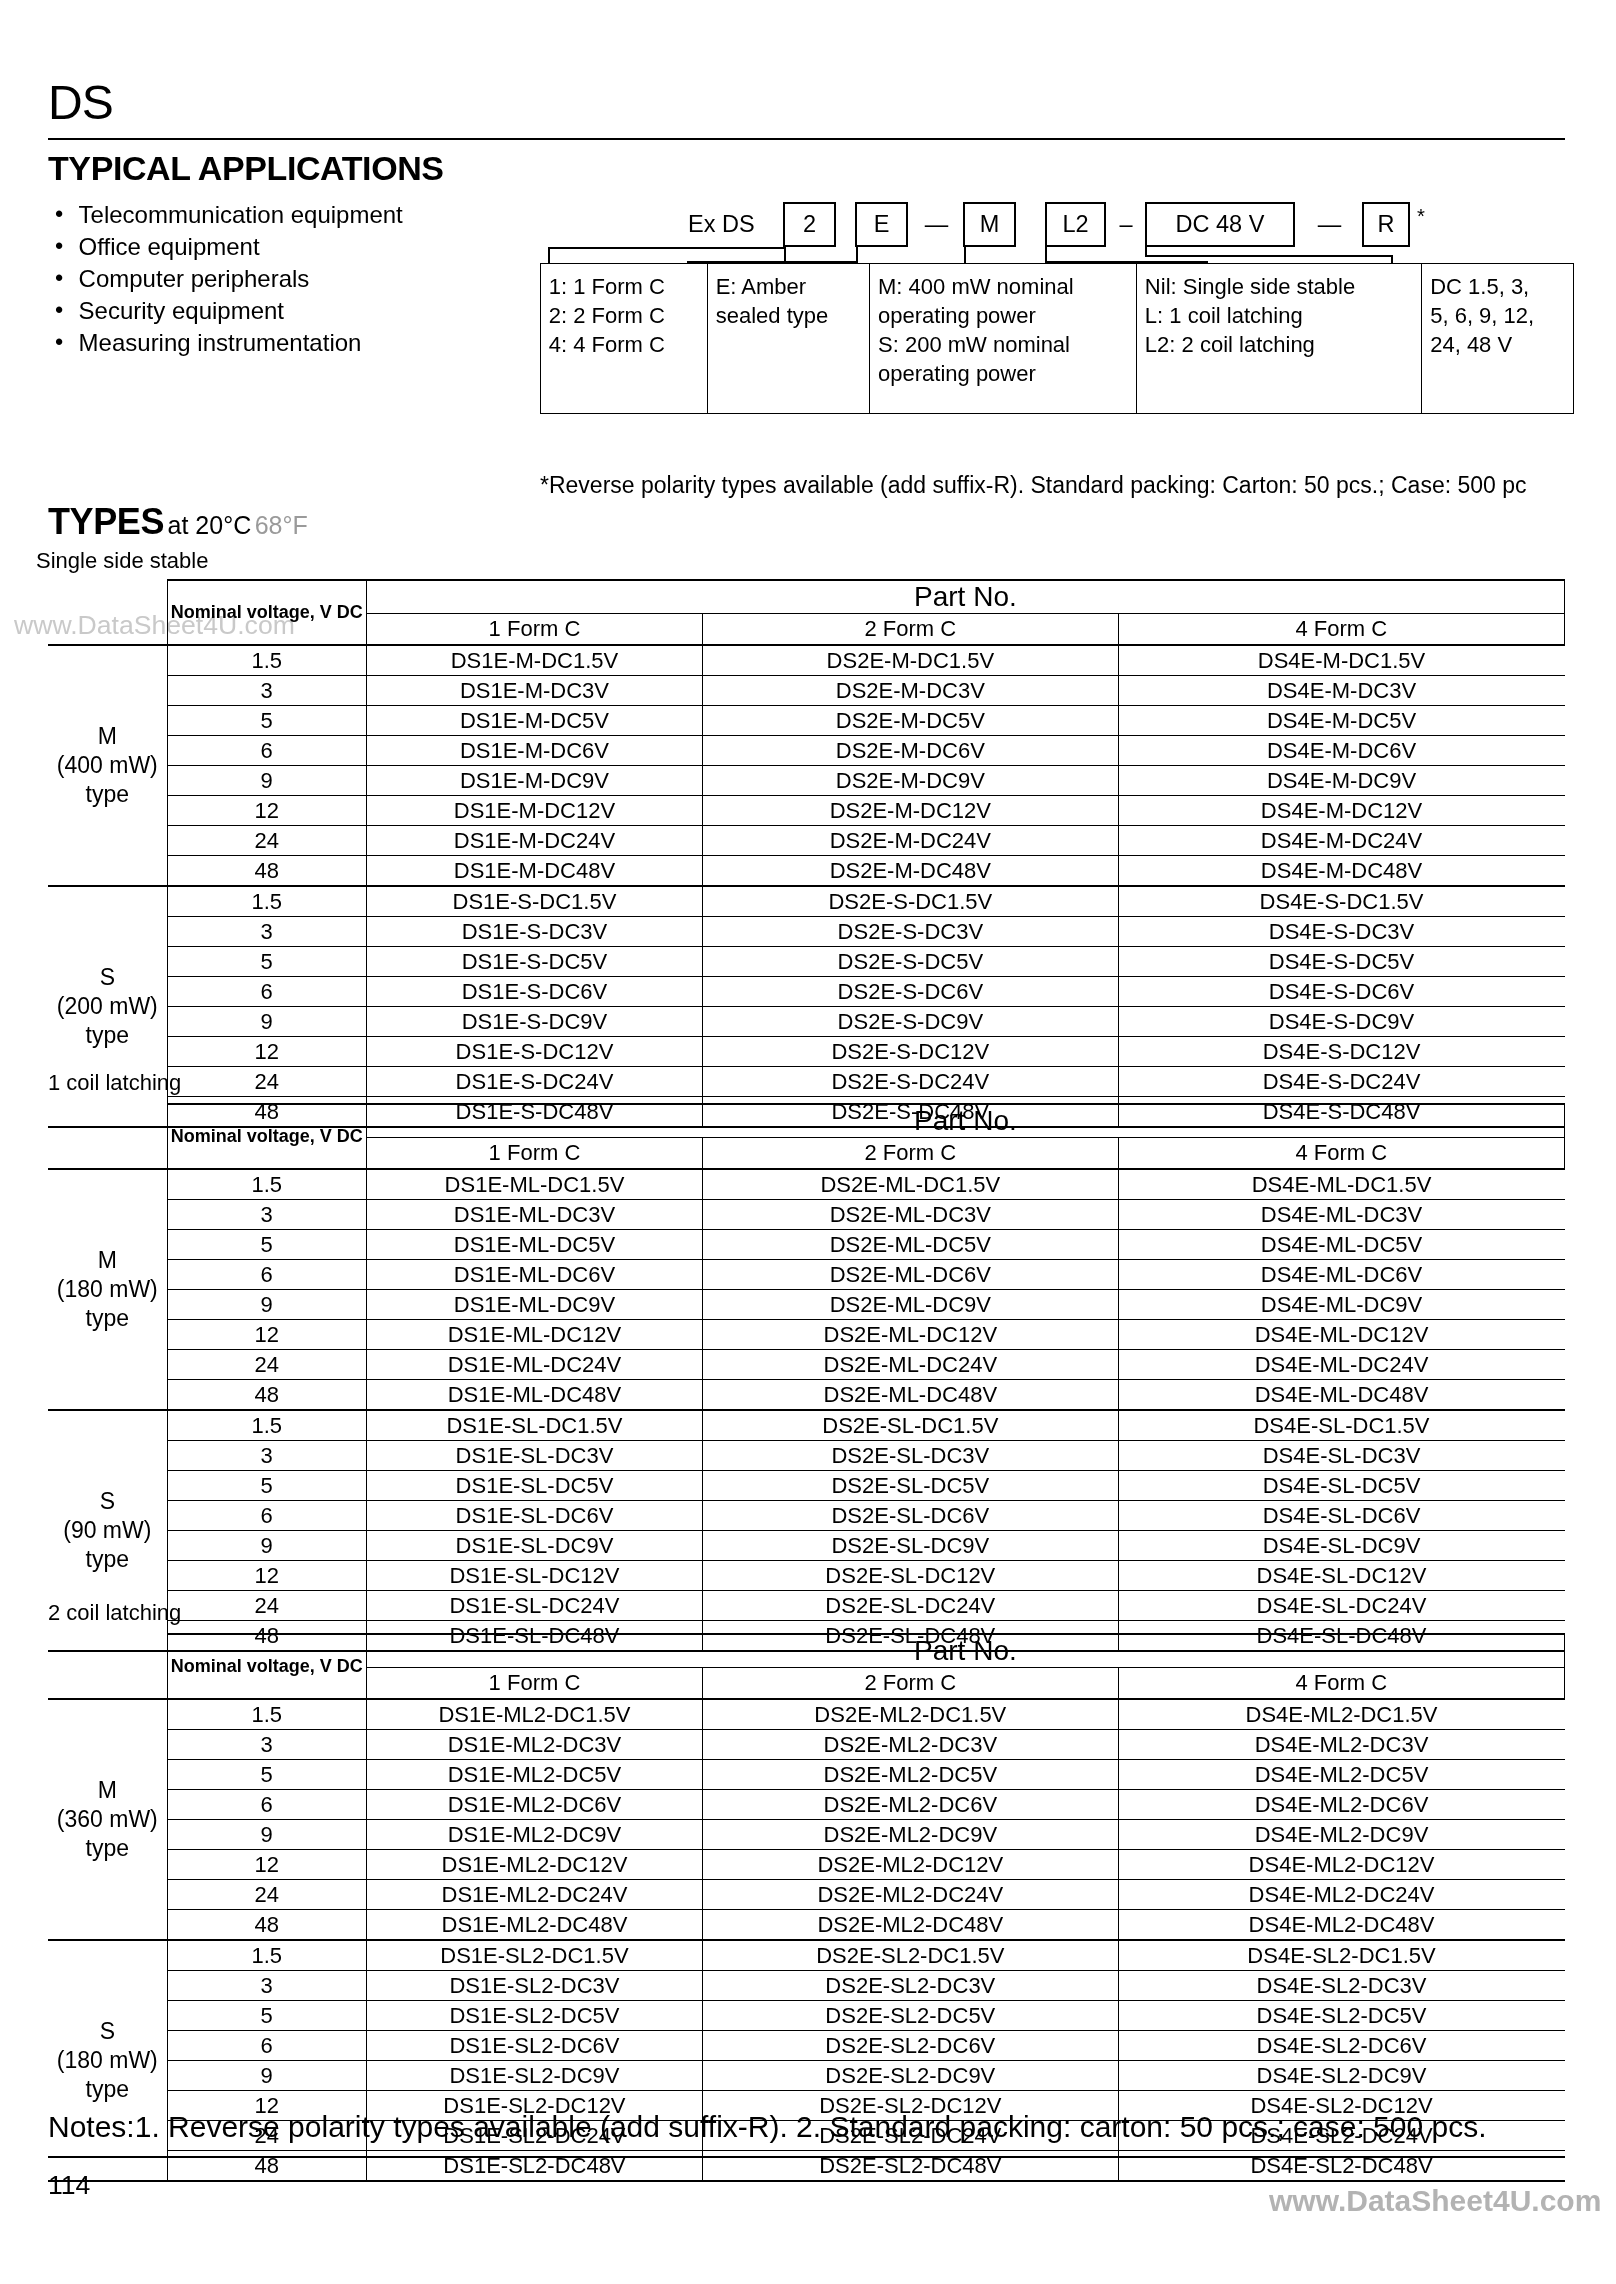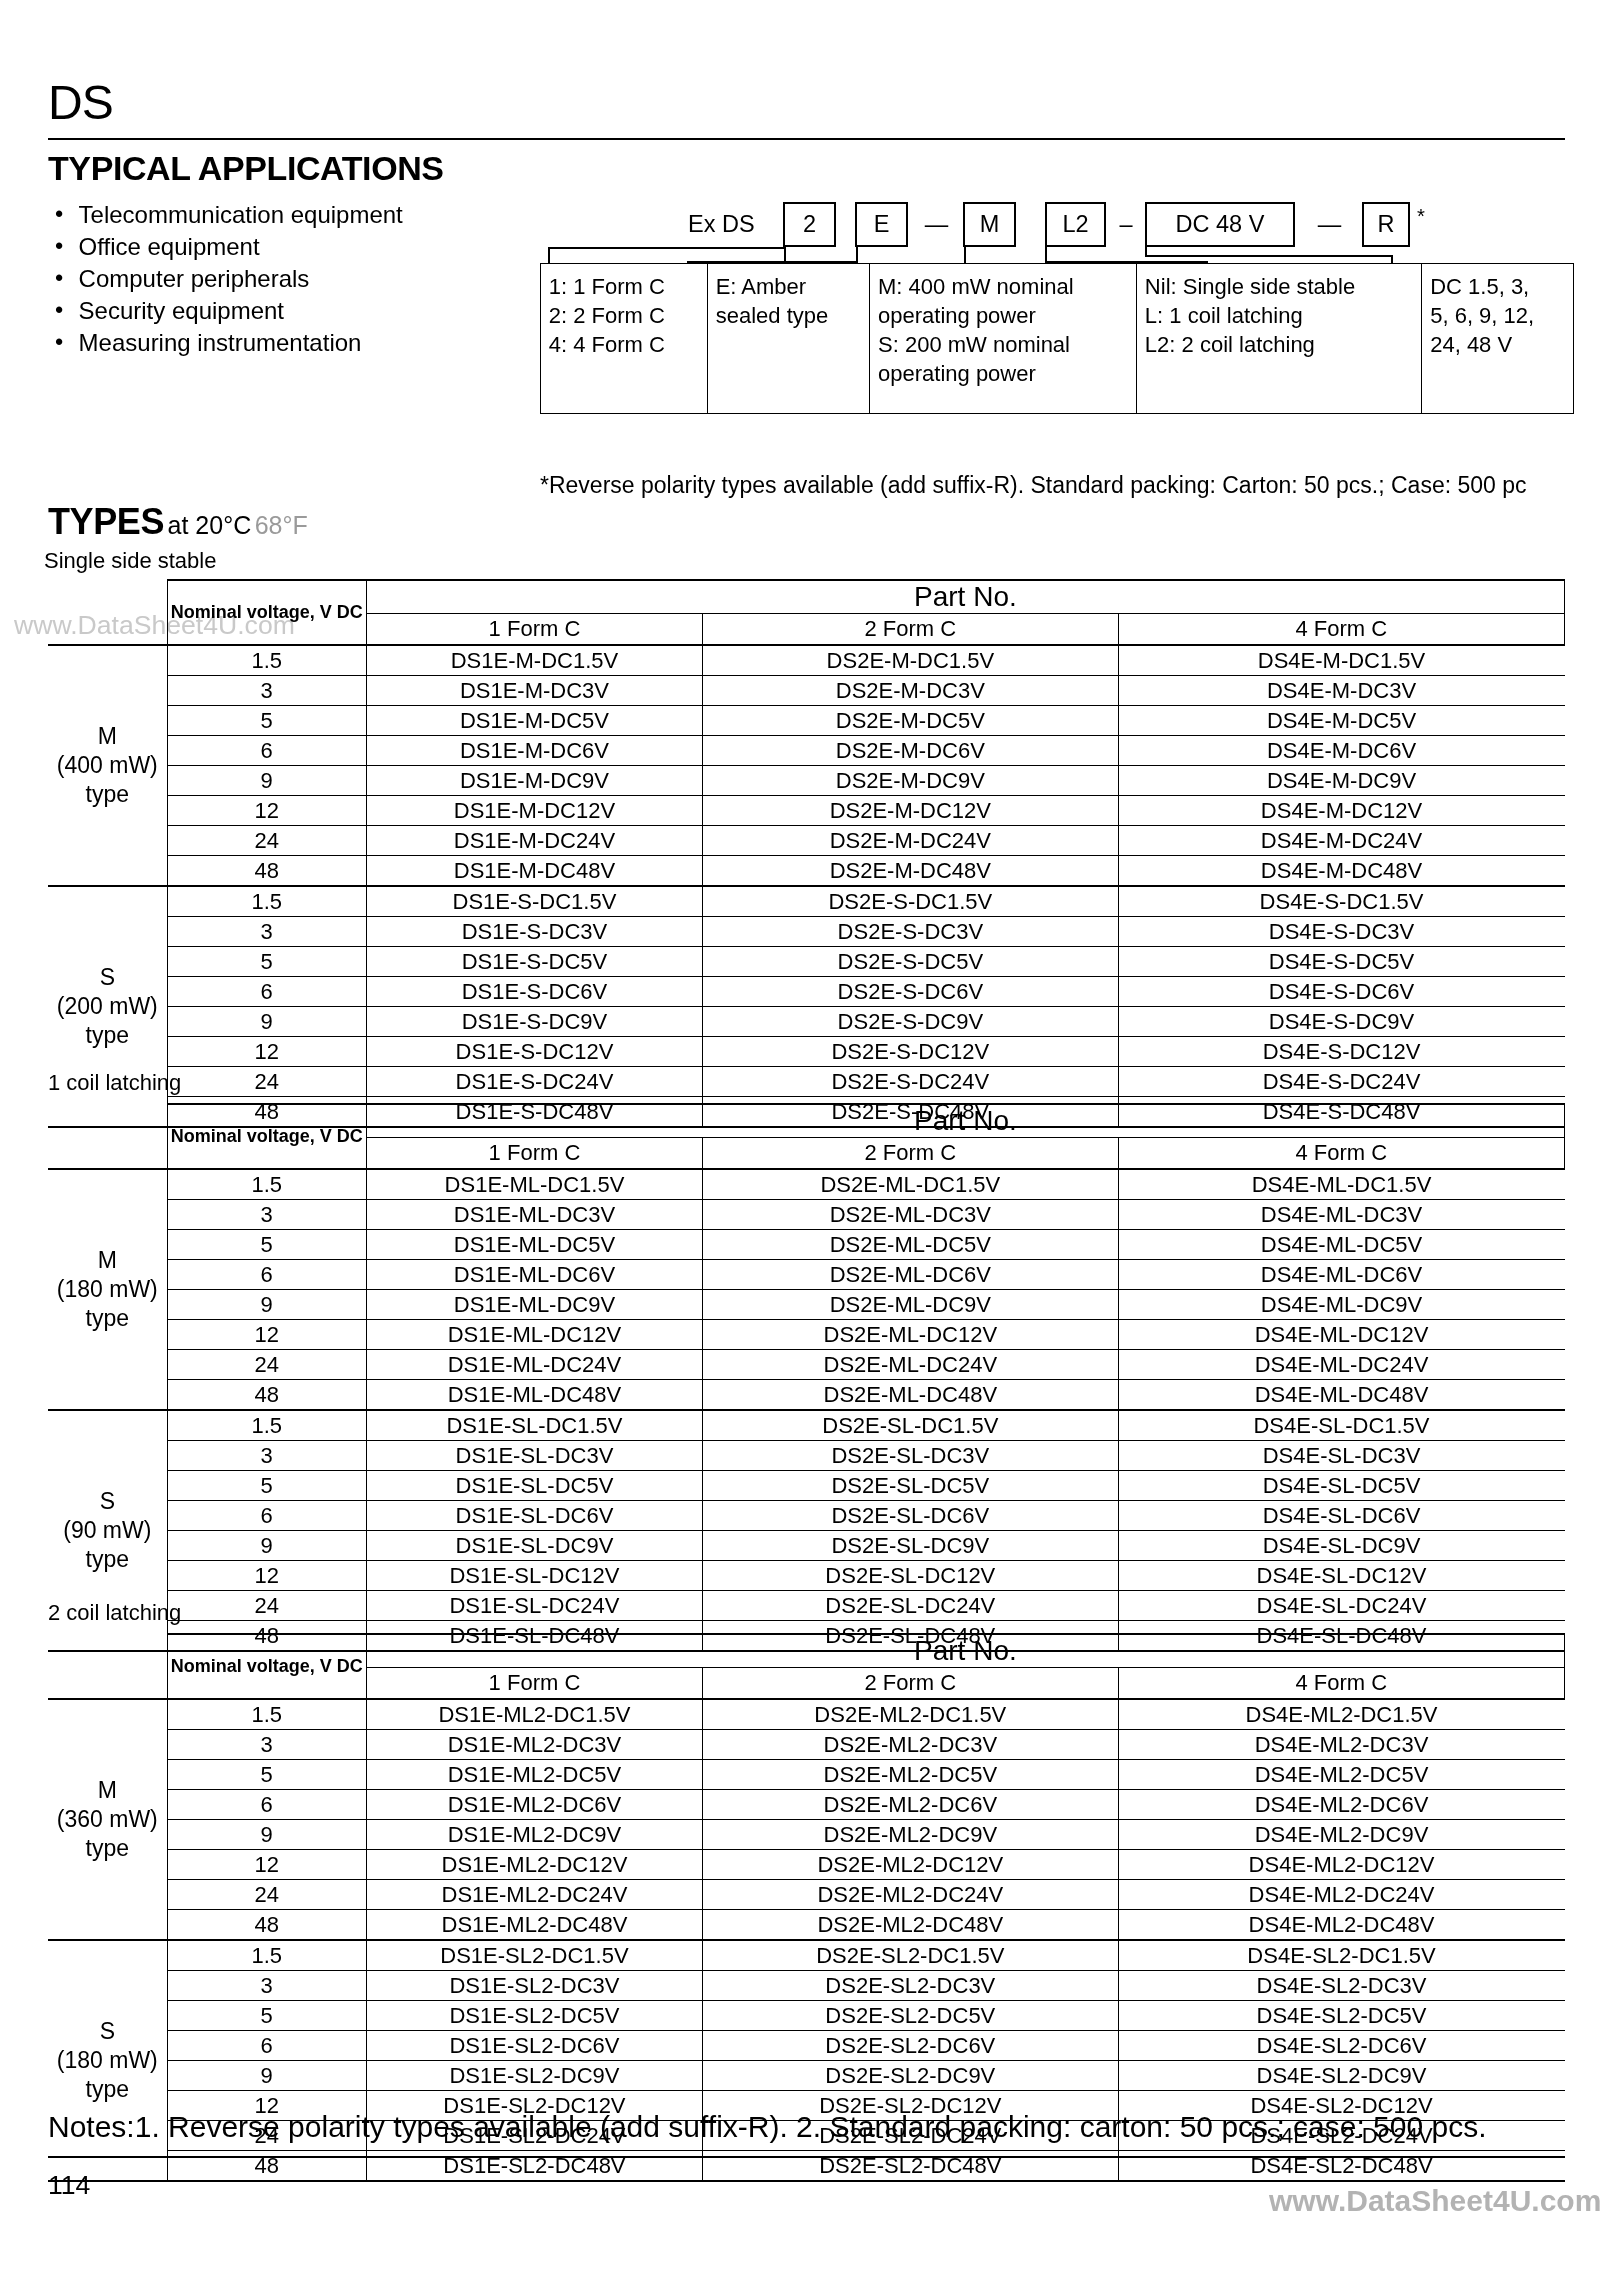--- a/index.html
+++ b/index.html
@@ -159,21 +159,21 @@
     </table>
 
   <div class="ordnote">*Reverse polarity types available (add suffix-R).   Standard packing: Carton: 50 pcs.; Case: 500 pc</div>
 
   <div class="types-h">
     <span class="big">TYPES</span>
     <span class="sm">at 20°C</span>
     <span class="gry">68°F</span>
   </div>
 
-  <div class="subcap" style="top:548px;left:44px;">Single side stable</div>
+  <div class="subcap" style="top:548px;left:36px;">Single side stable</div>
   <div class="subcap" style="top:1070px;left:48px;">1 coil latching</div>
   <div class="subcap" style="top:1600px;left:48px;">2 coil latching</div>
 
   <table class="tt" id="t0" style="top:579px;">
       <colgroup>
         <col style="width:119px">
         <col style="width:199px">
         <col style="width:336px">
         <col style="width:415px">
         <col style="width:446px">

